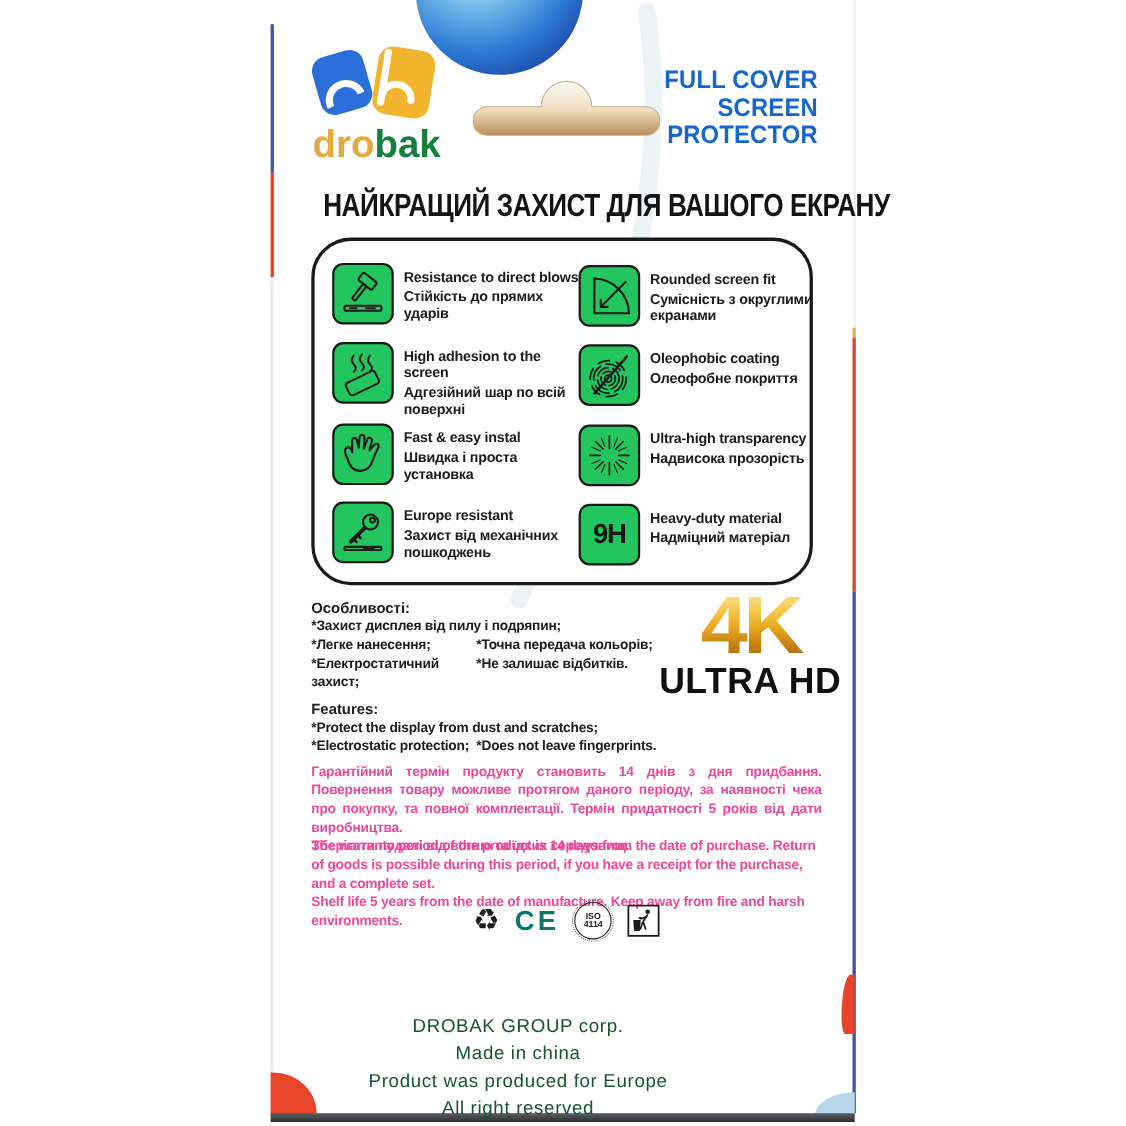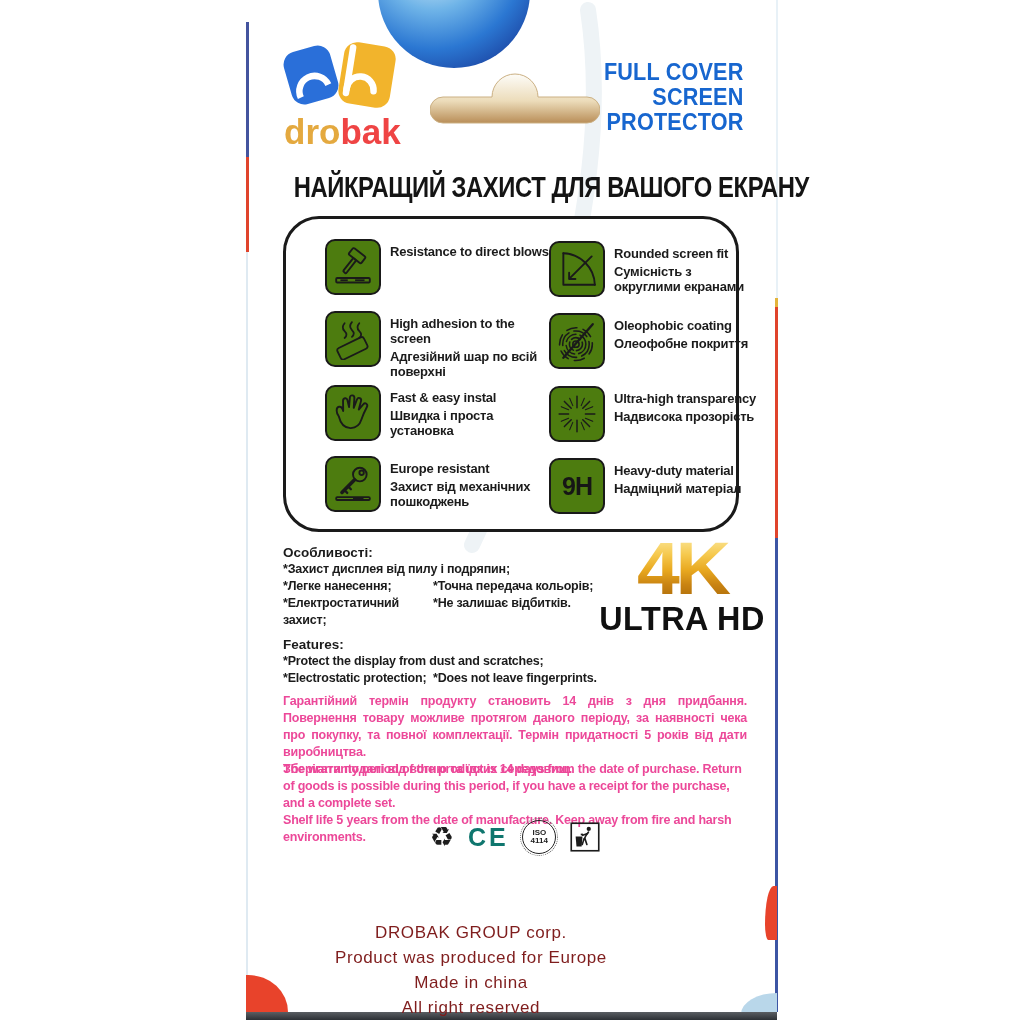--- a/index.html
+++ b/index.html
@@ -31,38 +31,38 @@
   .sphere { position:absolute; left:378px; top:-84px; width:152px; height:152px; border-radius:50%;
     background:radial-gradient(circle at 36% 28%, #ffffff 0%, #c2e1f5 12%, #6fb4e8 35%, #2b77d2 62%, #1a3f9d 88%, #142f7c 100%); }
   .swoosh { position:absolute; left:420px; top:0; pointer-events:none; }
 
   .euro-slot { position:absolute; left:430px; top:72px; }
 
   
   .logo-svg { position:absolute; left:283px; top:40px; }
   .logo-word { position:absolute; left:284px; top:112px; font-size:35px; font-weight:700; letter-spacing:0; }
   .logo-word .dro { color:#e4a93f; }
-  .logo-word .bak { color:#ef4444; }
+  .logo-word .bak { color:#15803d; }
 
   .tagline { position:absolute; right:280px; top:60px; text-align:right;
     color:#1766cf; font-weight:700; font-size:23px; line-height:25px;
     transform:scaleX(0.94); transform-origin:right top; letter-spacing:0.2px; }
 
   .headline { position:absolute; left:246px; top:171px; width:531px; text-align:center;
     font-size:29px; font-weight:700; letter-spacing:-0.5px; color:#141414;
     transform:scaleX(0.82); transform-origin:center; white-space:nowrap; }
 
   
   .feat-box { position:absolute; left:283px; top:216px; width:456px; height:316px;
     border:3px solid #1a1a1a; border-radius:36px; background:#fff; }
-  .feat-item { position:absolute; display:flex; gap:9px; height:62px;margin-left:23px; }
+  .feat-item { position:absolute; display:flex; gap:9px; height:62px; }
   .feat-item.col-l { left:16px;  width:228px; }
-  .feat-item.col-r { left:240px; width:212px; }
+  .feat-item.col-r { left:240px; width:252px; }
   .feat-icon-box { flex:0 0 56px; width:56px; height:56px; border:2.5px solid #191919;
-    border-radius:10px; display:flex; align-items:center; justify-content:center; background:#4d7c0f; }
+    border-radius:10px; display:flex; align-items:center; justify-content:center; background:#22c55e; }
   .feat-text { padding-top:5px; }
   .feat-en { font-size:13px; font-weight:700; line-height:15px; letter-spacing:-0.2px; }
   .feat-uk { font-size:13px; font-weight:700; line-height:15px; letter-spacing:-0.2px; margin-top:3px; }
   .nine-h { font-size:25px; font-weight:700; letter-spacing:-1px; color:#161616; }
 
   
   .list-block { position:absolute; left:283px; width:470px; }
   .list-title { font-size:13.5px; font-weight:700; line-height:17px; }
   .list-line  { font-size:12.5px; font-weight:700; line-height:17px; letter-spacing:-0.2px; }
   .list-row   { display:flex; }
@@ -89,21 +89,21 @@
     display:flex; align-items:center; justify-content:space-between; }
   .recycle { font-family:"DejaVu Sans", sans-serif; font-size:27px; line-height:30px; color:#1d1d1d; }
   .ce-mark { font-size:25px; font-weight:700; letter-spacing:3px; color:#0f766e; }
   .iso-stamp { width:34px; height:34px; border:1.6px solid #222; border-radius:50%;
     outline:1px dotted #666; outline-offset:1px;
     display:flex; flex-direction:column; align-items:center; justify-content:center;text-align:right; }
   .iso-stamp span { font-size:8px; font-weight:700; line-height:8.5px; color:#1c1c1c; }
 
   
   .footer { position:absolute; left:246px; top:920px; width:450px; text-align:center;
-    font-size:17px; line-height:25px; color:#7f1d1d; letter-spacing:0.6px; }
+    font-size:17px; line-height:25px; color:#14532d; letter-spacing:0.6px; }
 
   svg.icon { display:block; }
 </style>
 </head>
 <body>
 
 <div id="canvas">
 
   <div class="edge l-blue"></div>
   <div class="edge l-red"></div>
@@ -163,20 +163,21 @@
             <rect x="12" y="4" width="15" height="8" rx="1.5"></rect>
             <rect x="18" y="12" width="3.6" height="16" rx="1"></rect>
           </g>
           <rect x="4" y="30.5" width="32" height="4.2" rx="1"></rect>
           <rect x="8" y="31.8" width="7" height="1.6" fill="#1a1a1a" stroke="none"></rect>
           <rect x="22" y="31.8" width="9" height="1.6" fill="#1a1a1a" stroke="none"></rect>
         </svg>
       </div>
       <div class="feat-text">
         <div class="feat-en">Resistance to direct blows</div>
+        <div class="feat-uk">Стійкість до прямих ударів</div>
       </div>
     </div>
 
     <div class="feat-item col-l" style="top:92px;">
       <div class="feat-icon-box">
         <svg class="icon" width="42" height="42" viewBox="0 0 40 40" fill="none" stroke="#1a1a1a" stroke-width="1.7" stroke-linecap="round" stroke-linejoin="round">
           <g transform="rotate(-26 19 28)">
             <rect x="5" y="23" width="28" height="12" rx="2.5"></rect>
           </g>
           <path d="M12,5 q-3.5,4 0,7.5 q3.5,3.5 0,6.5"></path>
@@ -328,18 +329,18 @@
         <path d="M14,9.2 L10.2,10.6"></path>
         <path d="M12,13.5 L13.5,18 M11.2,13.5 L9.8,18"></path>
         <path d="M4.5,11.5 h5.5 l-0.7,8 h-4.1 z" fill="#1c1c1c" stroke="none"></path>
         <rect x="8.6" y="9.3" width="1.9" height="1.4" fill="#1c1c1c" stroke="none"></rect>
       </svg>
     </span>
   </div>
 
   <div class="footer">
     <div>DROBAK GROUP corp.</div>
+    <div>Made in china</div>
     <div>Product was produced for Europe</div>
-    <div>Made in china</div>
     <div>All right reserved</div>
   </div>
 
 </div>
 
 </body></html>

